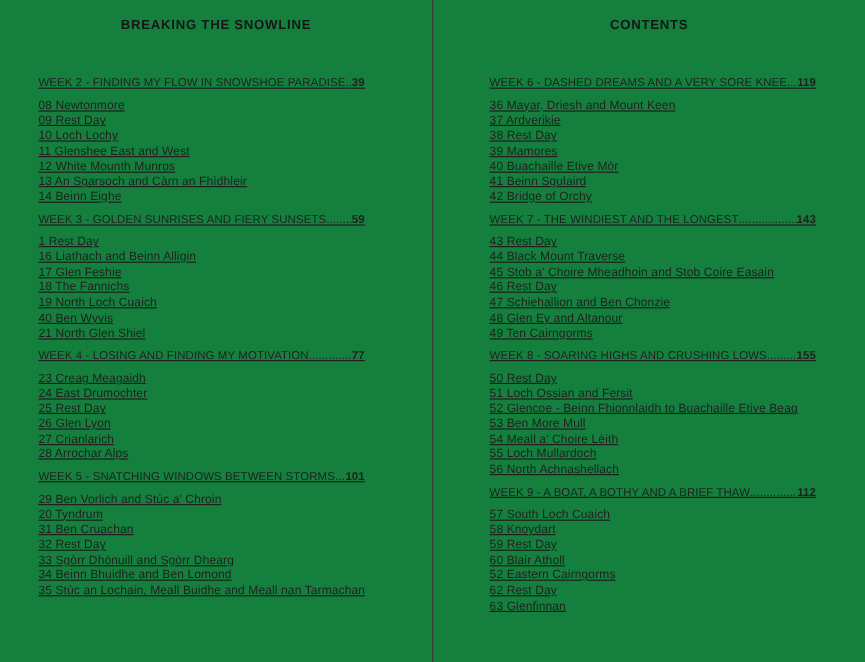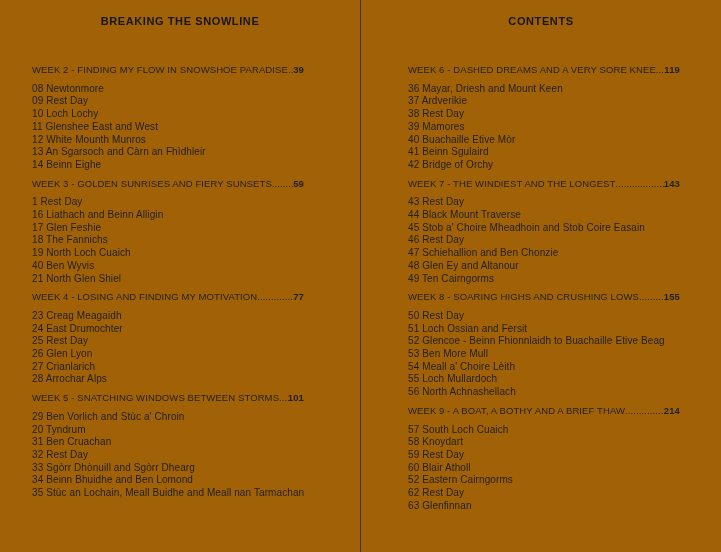--- a/index.html
+++ b/index.html
@@ -1,38 +1,38 @@
 <!DOCTYPE html>
 <html><head>
 <meta charset="utf-8">
 <style>
   * { margin: 0; padding: 0; box-sizing: border-box; }
   html, body { width: 721px; height: 552px; background: #ffffff; overflow: hidden; }
   body { font-family: "Liberation Sans", "DejaVu Sans", sans-serif; color: #1f1f1f; }
 
-  .spread { display: flex; width: 721px; height: 552px; background: #a16207; }
+  .spread { display: flex; width: 721px; height: 552px; background: #15803d; }
   .page { padding-top: 15px; height: 552px; }
   .page-left  { width: 361px; border-right: 1.5px solid #3b3b3b; }
   .page-right { flex: 1; }
 
   .page-header {
     text-align: center;
     font-size: 11px;
     font-weight: bold;
     letter-spacing: 0.6px;
     line-height: 13px;
     margin-bottom: 36px;
     color: #161616;
   }
 
   .toc { width: 272px; }
   .page-left  .toc { margin-left: 32px; }
   .page-right .toc { margin-left: 47px; }
 
-  .toc-section { margin-bottom: 6px; }
+  .toc-section { margin-bottom: 6px; text-decoration: underline; }
 
   .toc-heading {
     display: flex;
     align-items: stretch;
     font-size: 9.5px;
     line-height: 12.7px;
     margin-bottom: 6px;
     letter-spacing: 0.1px;
   }
   .toc-title  { flex: 0 0 auto; white-space: nowrap; }
@@ -177,21 +177,21 @@
             <div class="toc-item">54 Meall a' Choire Lèith</div>
             <div class="toc-item">55 Loch Mullardoch</div>
             <div class="toc-item">56 North Achnashellach</div>
           </div>
       </section>
 
       <section class="toc-section">
         <div class="toc-heading">
           <span class="toc-title">WEEK 9 - A BOAT, A BOTHY AND A BRIEF THAW</span>
           <span class="toc-leader">....................................................................................................</span>
-          <span class="toc-page">214</span>
+          <span class="toc-page">112</span>
         </div>
         <div class="toc-items">
             <div class="toc-item">57 South Loch Cuaich</div>
             <div class="toc-item">58 Knoydart</div>
             <div class="toc-item">59 Rest Day</div>
             <div class="toc-item">60 Blair Atholl</div>
             <div class="toc-item">52 Eastern Cairngorms</div>
             <div class="toc-item">62 Rest Day</div>
             <div class="toc-item">63 Glenfinnan</div>
           </div>

